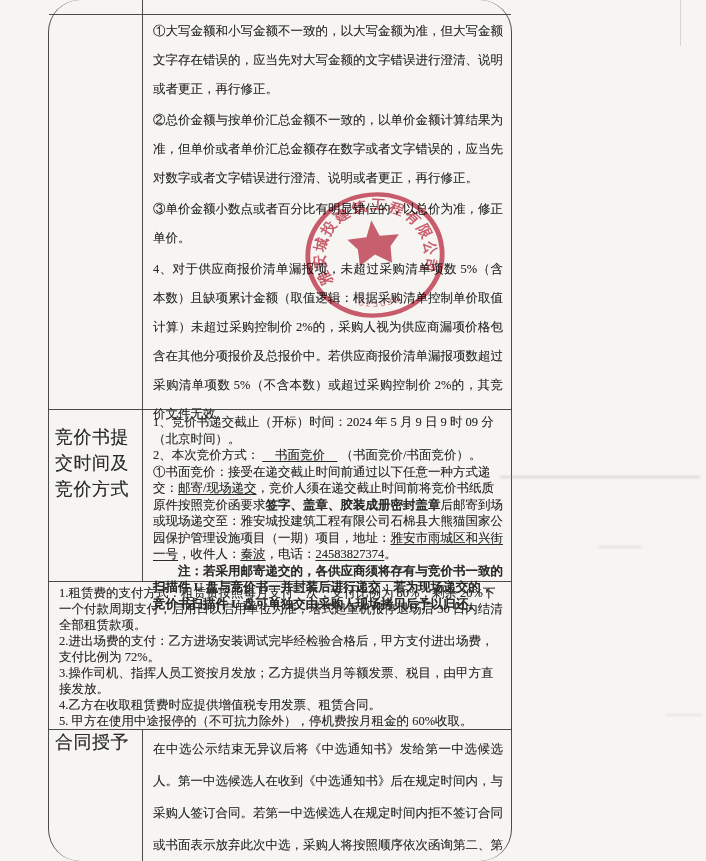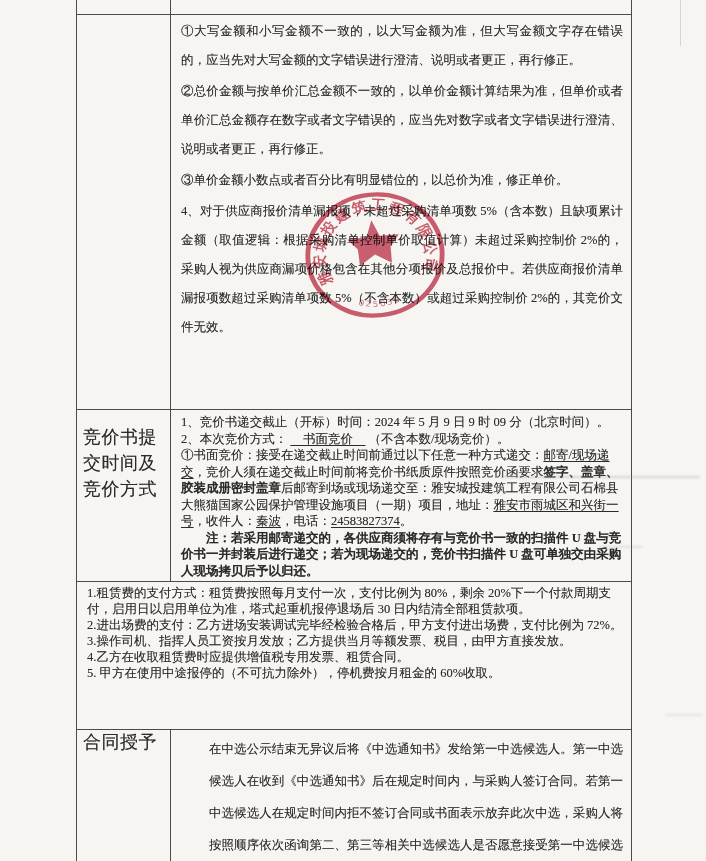--- a/index.html
+++ b/index.html
@@ -5,26 +5,27 @@
   html,body{margin:0;padding:0;}
   body{
     width:706px;height:861px;overflow:hidden;
     background:#f6f5f1;
     font-family:"Liberation Serif","DejaVu Serif",serif;
     color:#2b2b2b;
   }
   .page{position:relative;width:706px;height:861px;overflow:hidden;}
   
   .table{
-    position:absolute;left:76px;top:0;width:556px;height:861px;
+    position:absolute;left:48px;top:0;width:464px;height:861px;
     border-left:1.5px solid #4a4a4a;border-right:1.5px solid #4a4a4a;
     box-sizing:border-box;
+    border-radius:32px;
   }
   .row{display:flex;box-sizing:border-box;border-bottom:1.5px solid #4a4a4a;}
-  .row.last{border-bottom:none;gap:28px;}
+  .row.last{border-bottom:none;}
   .cell{box-sizing:border-box;}
   .label-cell{
     width:94px;flex:0 0 94px;border-right:1.5px solid #4a4a4a;
     font-size:18px;letter-spacing:.5px;line-height:26px;
     padding:14px 2px 0 6px;
   }
   .content-cell{flex:1 1 auto;padding:2px 8px 0 10px;font-size:12.5px;}
   .content-cell p{margin:0;padding:0;}
   .sliver{height:15px;}
   .row-a{height:395px;}
@@ -77,21 +78,21 @@
           <p><span>②总价金额与按单价汇总金额不一致的，以单价金额计算结果为准，但单价或者单价汇总金额存在数字或者文字错误的，应当先对数字或者文字错误进行澄清、说明或者更正，再行修正。</span></p>
           <p><span>③单价金额小数点或者百分比有明显错位的，以总价为准，修正单价。</span></p>
           <p><span>4、对于供应商报价清单漏报项，未超过采购清单项数 5%（含本数）且缺项累计金额（取值逻辑：根据采购清单控制单价取值计算）未超过采购控制价 2%的，采购人视为供应商漏项价格包含在其他分项报价及总报价中。若供应商报价清单漏报项数超过采购清单项数 5%（不含本数）或超过采购控制价 2%的，其竞价文件无效。</span></p>
         </div>
     </div>
 
     <div class="row row-b">
       <div class="cell label-cell">竞价书提交时间及竞价方式</div>
       <div class="cell content-cell">
           <p><span>1、竞价书递交截止（开标）时间：2024 年 5 月 9 日 9 时 09 分（北京时间）。</span></p>
-          <p><span>2、本次竞价方式： </span><span class="u">　书面竞价　</span><span> （不含本数/现场竞价）。</span></p>
+          <p><span>2、本次竞价方式： </span><span class="u">　书面竞价　</span><span> （书面竞价/书面竞价）。</span></p>
           <p><span>①书面竞价：接受在递交截止时间前通过以下任意一种方式递交：</span><span class="u">邮寄/现场递交</span><span>，竞价人须在递交截止时间前将竞价书纸质原件按照竞价函要求</span><span class="b">签字、盖章、胶装成册密封盖章</span><span>后邮寄到场或现场递交至：雅安城投建筑工程有限公司石棉县大熊猫国家公园保护管理设施项目（一期）项目，地址：</span><span class="u">雅安市雨城区和兴街一号</span><span>，收件人：</span><span class="u">秦波</span><span>，电话：</span><span class="u">24583827374</span><span>。</span></p>
           <p class="indent"><span class="b">注：若采用邮寄递交的，各供应商须将存有与竞价书一致的扫描件 U 盘与竞价书一并封装后进行递交；若为现场递交的，竞价书扫描件 U 盘可单独交由采购人现场拷贝后予以归还。</span></p>
         </div>
     </div>
 
     <div class="row row-c">
       <div class="cell content-cell">
           <p><span>1.租赁费的支付方式：租赁费按照每月支付一次，支付比例为 80%，剩余 20%下一个付款周期支付，启用日以启用单位为准，塔式起重机报停退场后 30 日内结清全部租赁款项。</span></p>
           <p><span>2.进出场费的支付：乙方进场安装调试完毕经检验合格后，甲方支付进出场费，支付比例为 72%。</span></p>
           <p><span>3.操作司机、指挥人员工资按月发放；乙方提供当月等额发票、税目，由甲方直接发放。</span></p>

